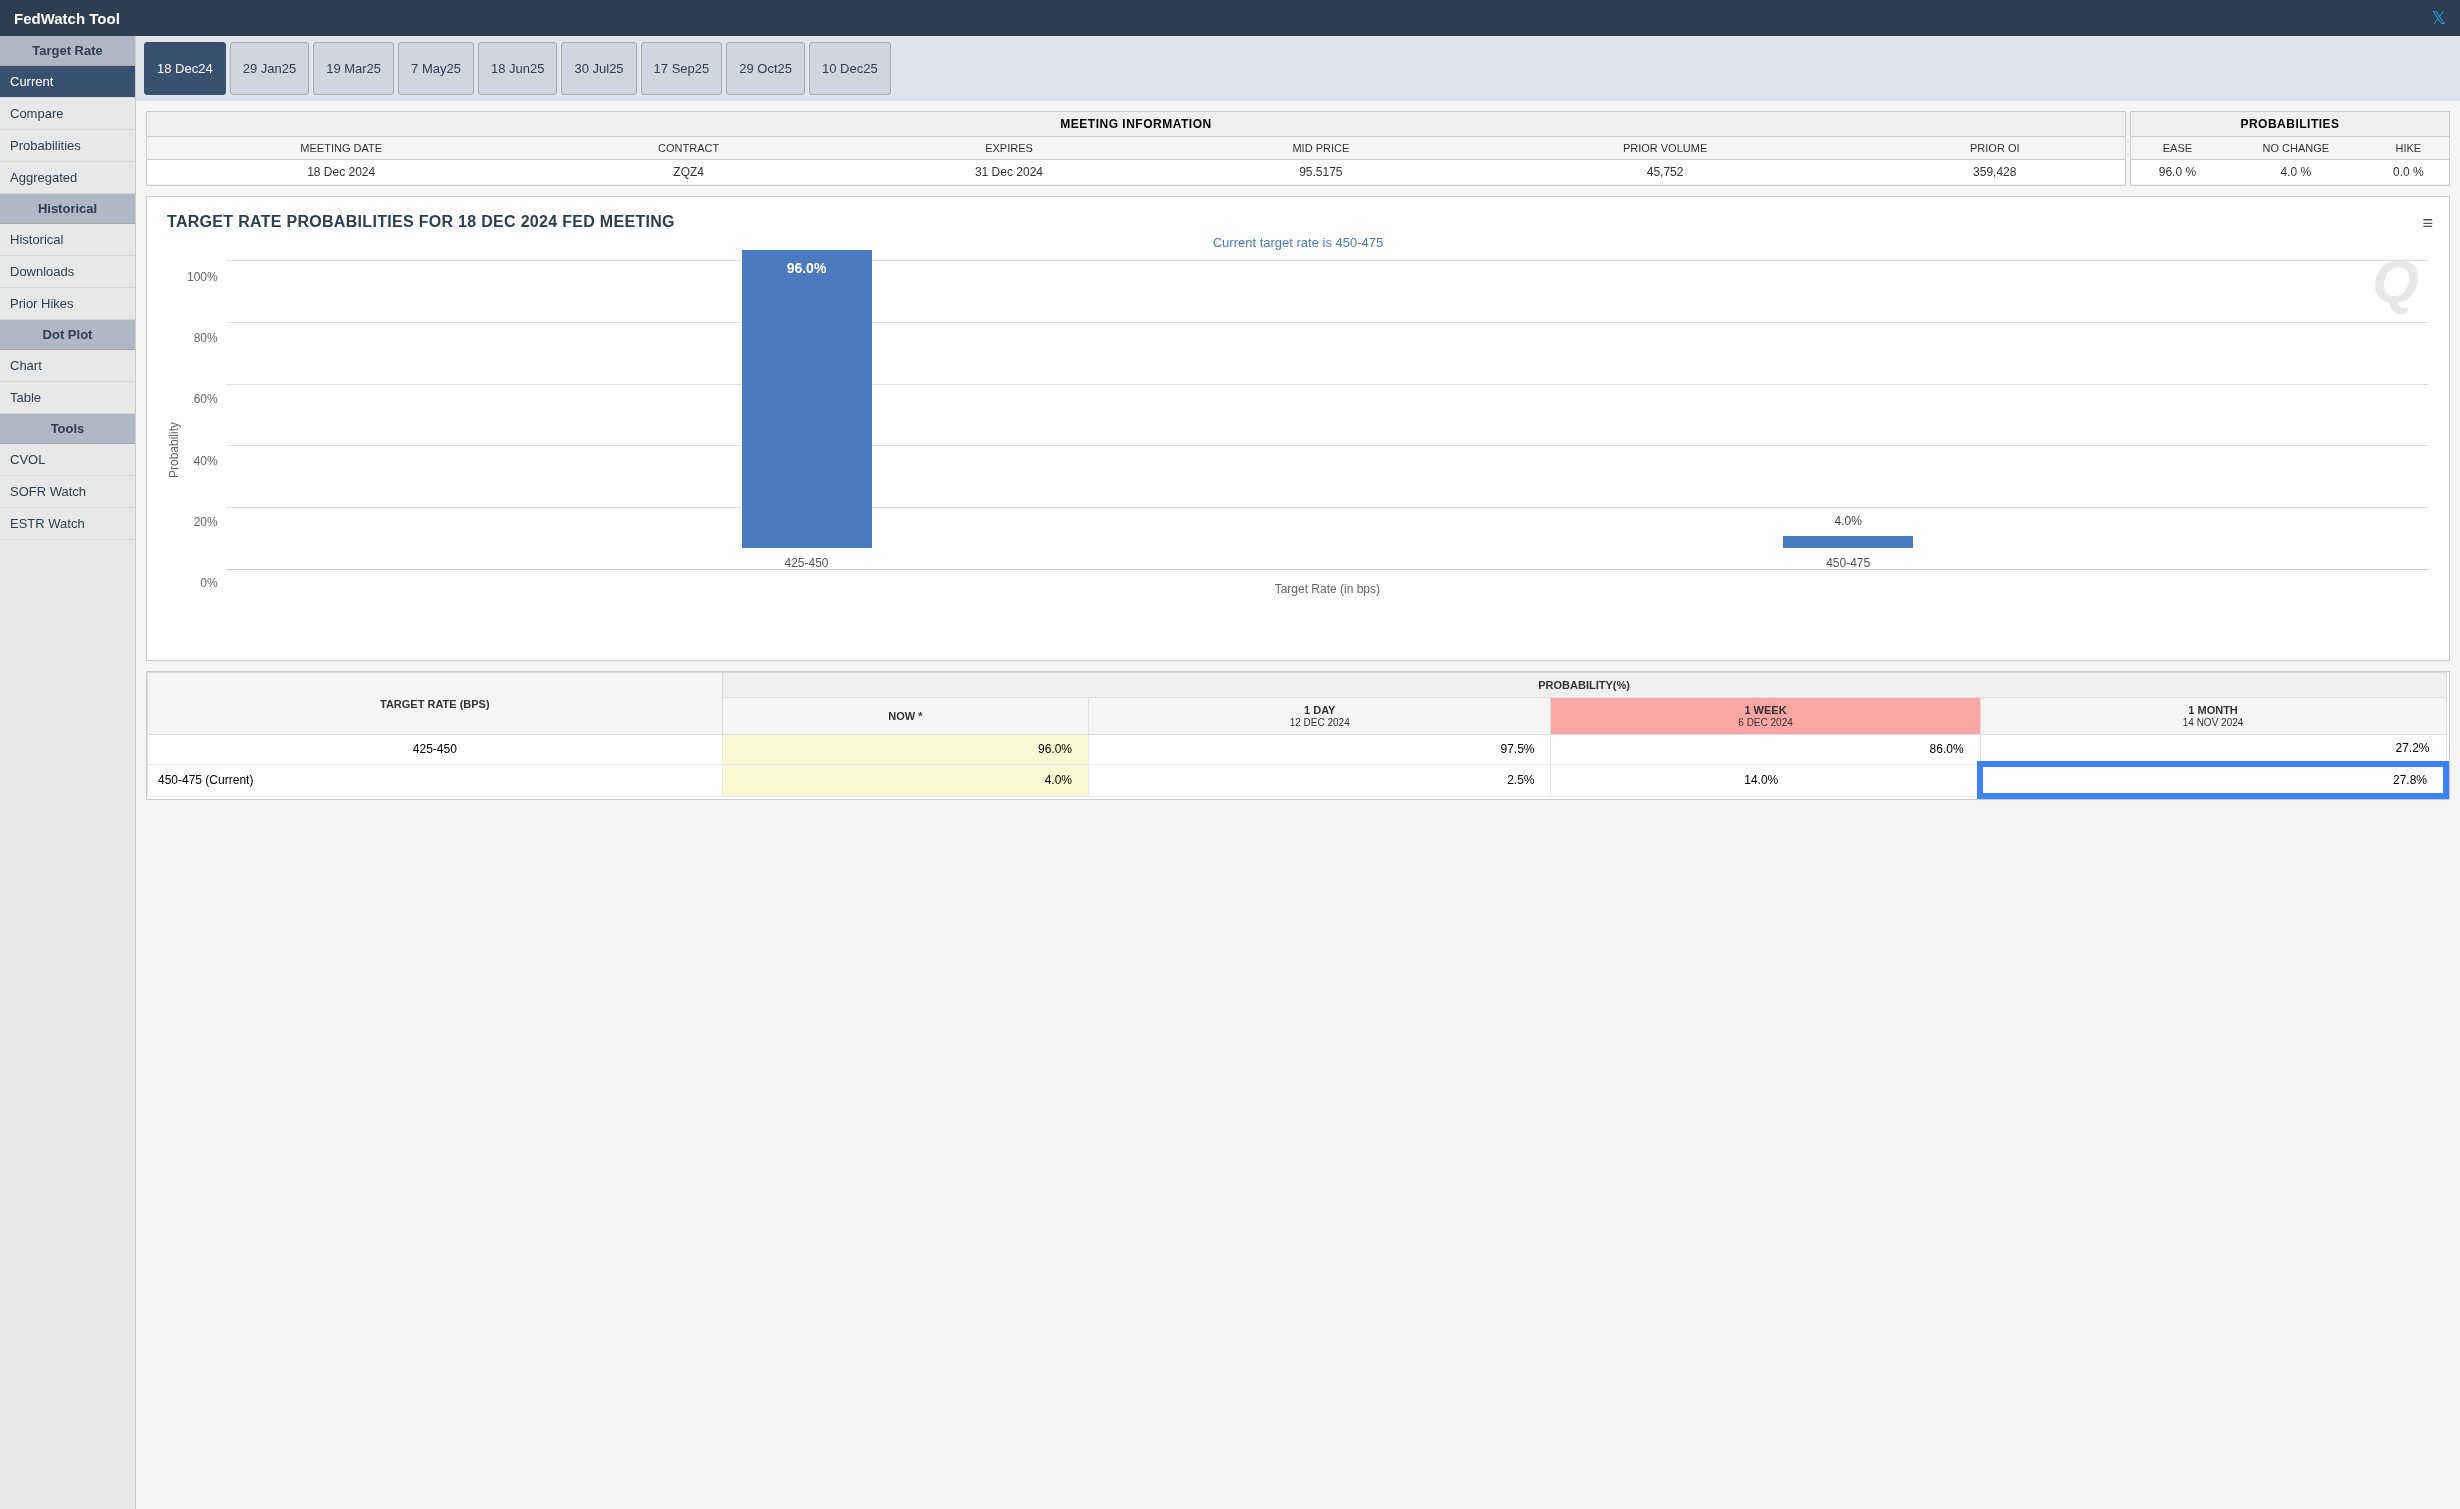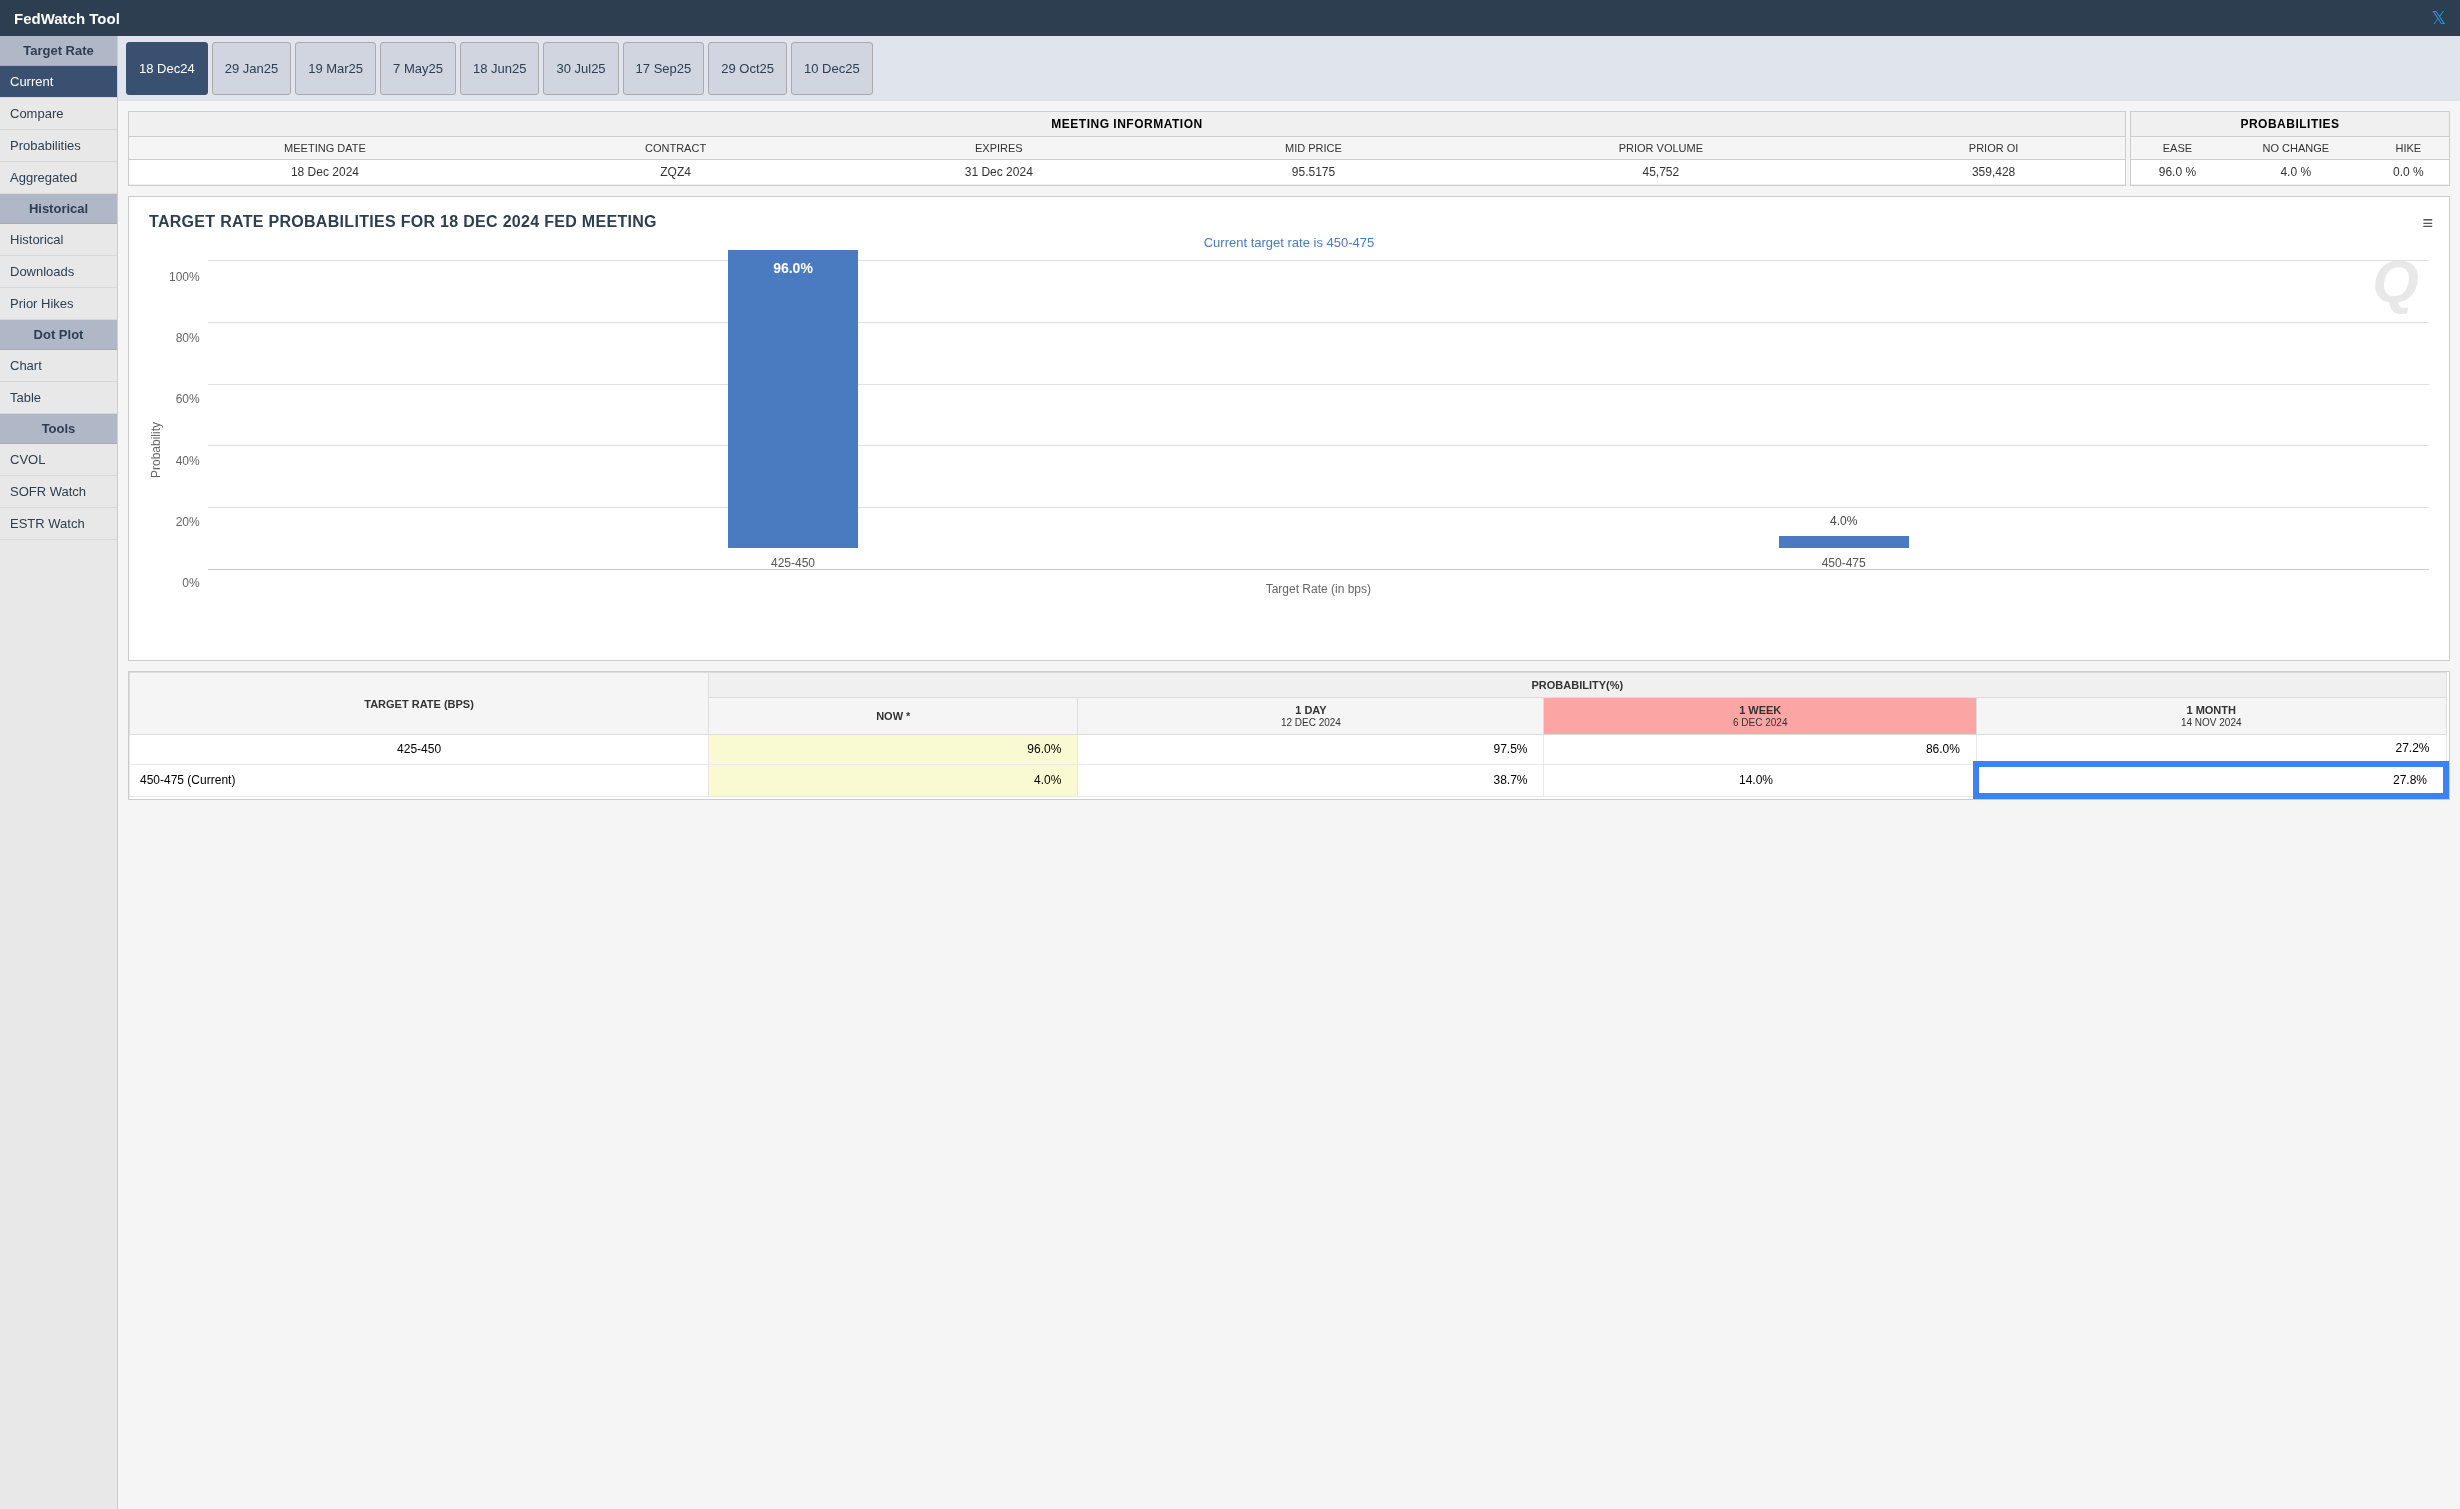--- a/index.html
+++ b/index.html
@@ -16,21 +16,21 @@
       height: 36px;
     }
     #header .title { font-size: 15px; font-weight: bold; }
     #header .twitter-icon { color: #1da1f2; font-size: 18px; }
 
     
     #layout { display: flex; height: calc(100vh - 36px); }
 
     
     #sidebar {
-      width: 118px;
+      width: 136px;
       background: #e8e8e8;
       border-right: 1px solid #ccc;
       flex-shrink: 0;
       overflow-y: auto;
     }
     .sidebar-section-header {
       background: #b0b8c8;
       color: #2c3e50;
       font-weight: bold;
       font-size: 13px;
@@ -438,21 +438,21 @@
             <tr>
               <td style="text-align:center; border:1px solid #e8e8e8;">425-450</td>
               <td class="td-yellow" style="text-align:right; border:1px solid #e8e8e8; padding-right:16px;">96.0%</td>
               <td style="text-align:right; border:1px solid #e8e8e8; padding-right:16px;">97.5%</td>
               <td style="text-align:right; border:1px solid #e8e8e8; padding-right:16px;">86.0%</td>
               <td style="text-align:right; border:1px solid #e8e8e8; padding-right:16px;">27.2%</td>
             </tr>
             <tr>
               <td style="text-align:left; border:1px solid #e8e8e8;">450-475 (Current)</td>
               <td class="td-yellow" style="text-align:right; border:1px solid #e8e8e8; padding-right:16px;">4.0%</td>
-              <td style="text-align:right; border:1px solid #e8e8e8; padding-right:16px;">38.7%</td>
+              <td style="text-align:right; border:1px solid #e8e8e8; padding-right:16px;">2.5%</td>
               <td style="text-align:center; border:1px solid #e8e8e8; padding-right:16px;">14.0%</td>
               <td style="text-align:right; border:6px solid #3b82f6; padding-right:16px;">27.8%</td>
             </tr>
           </tbody>
         </table>
       </div>
     </div>
   </div>
 </div>
 

